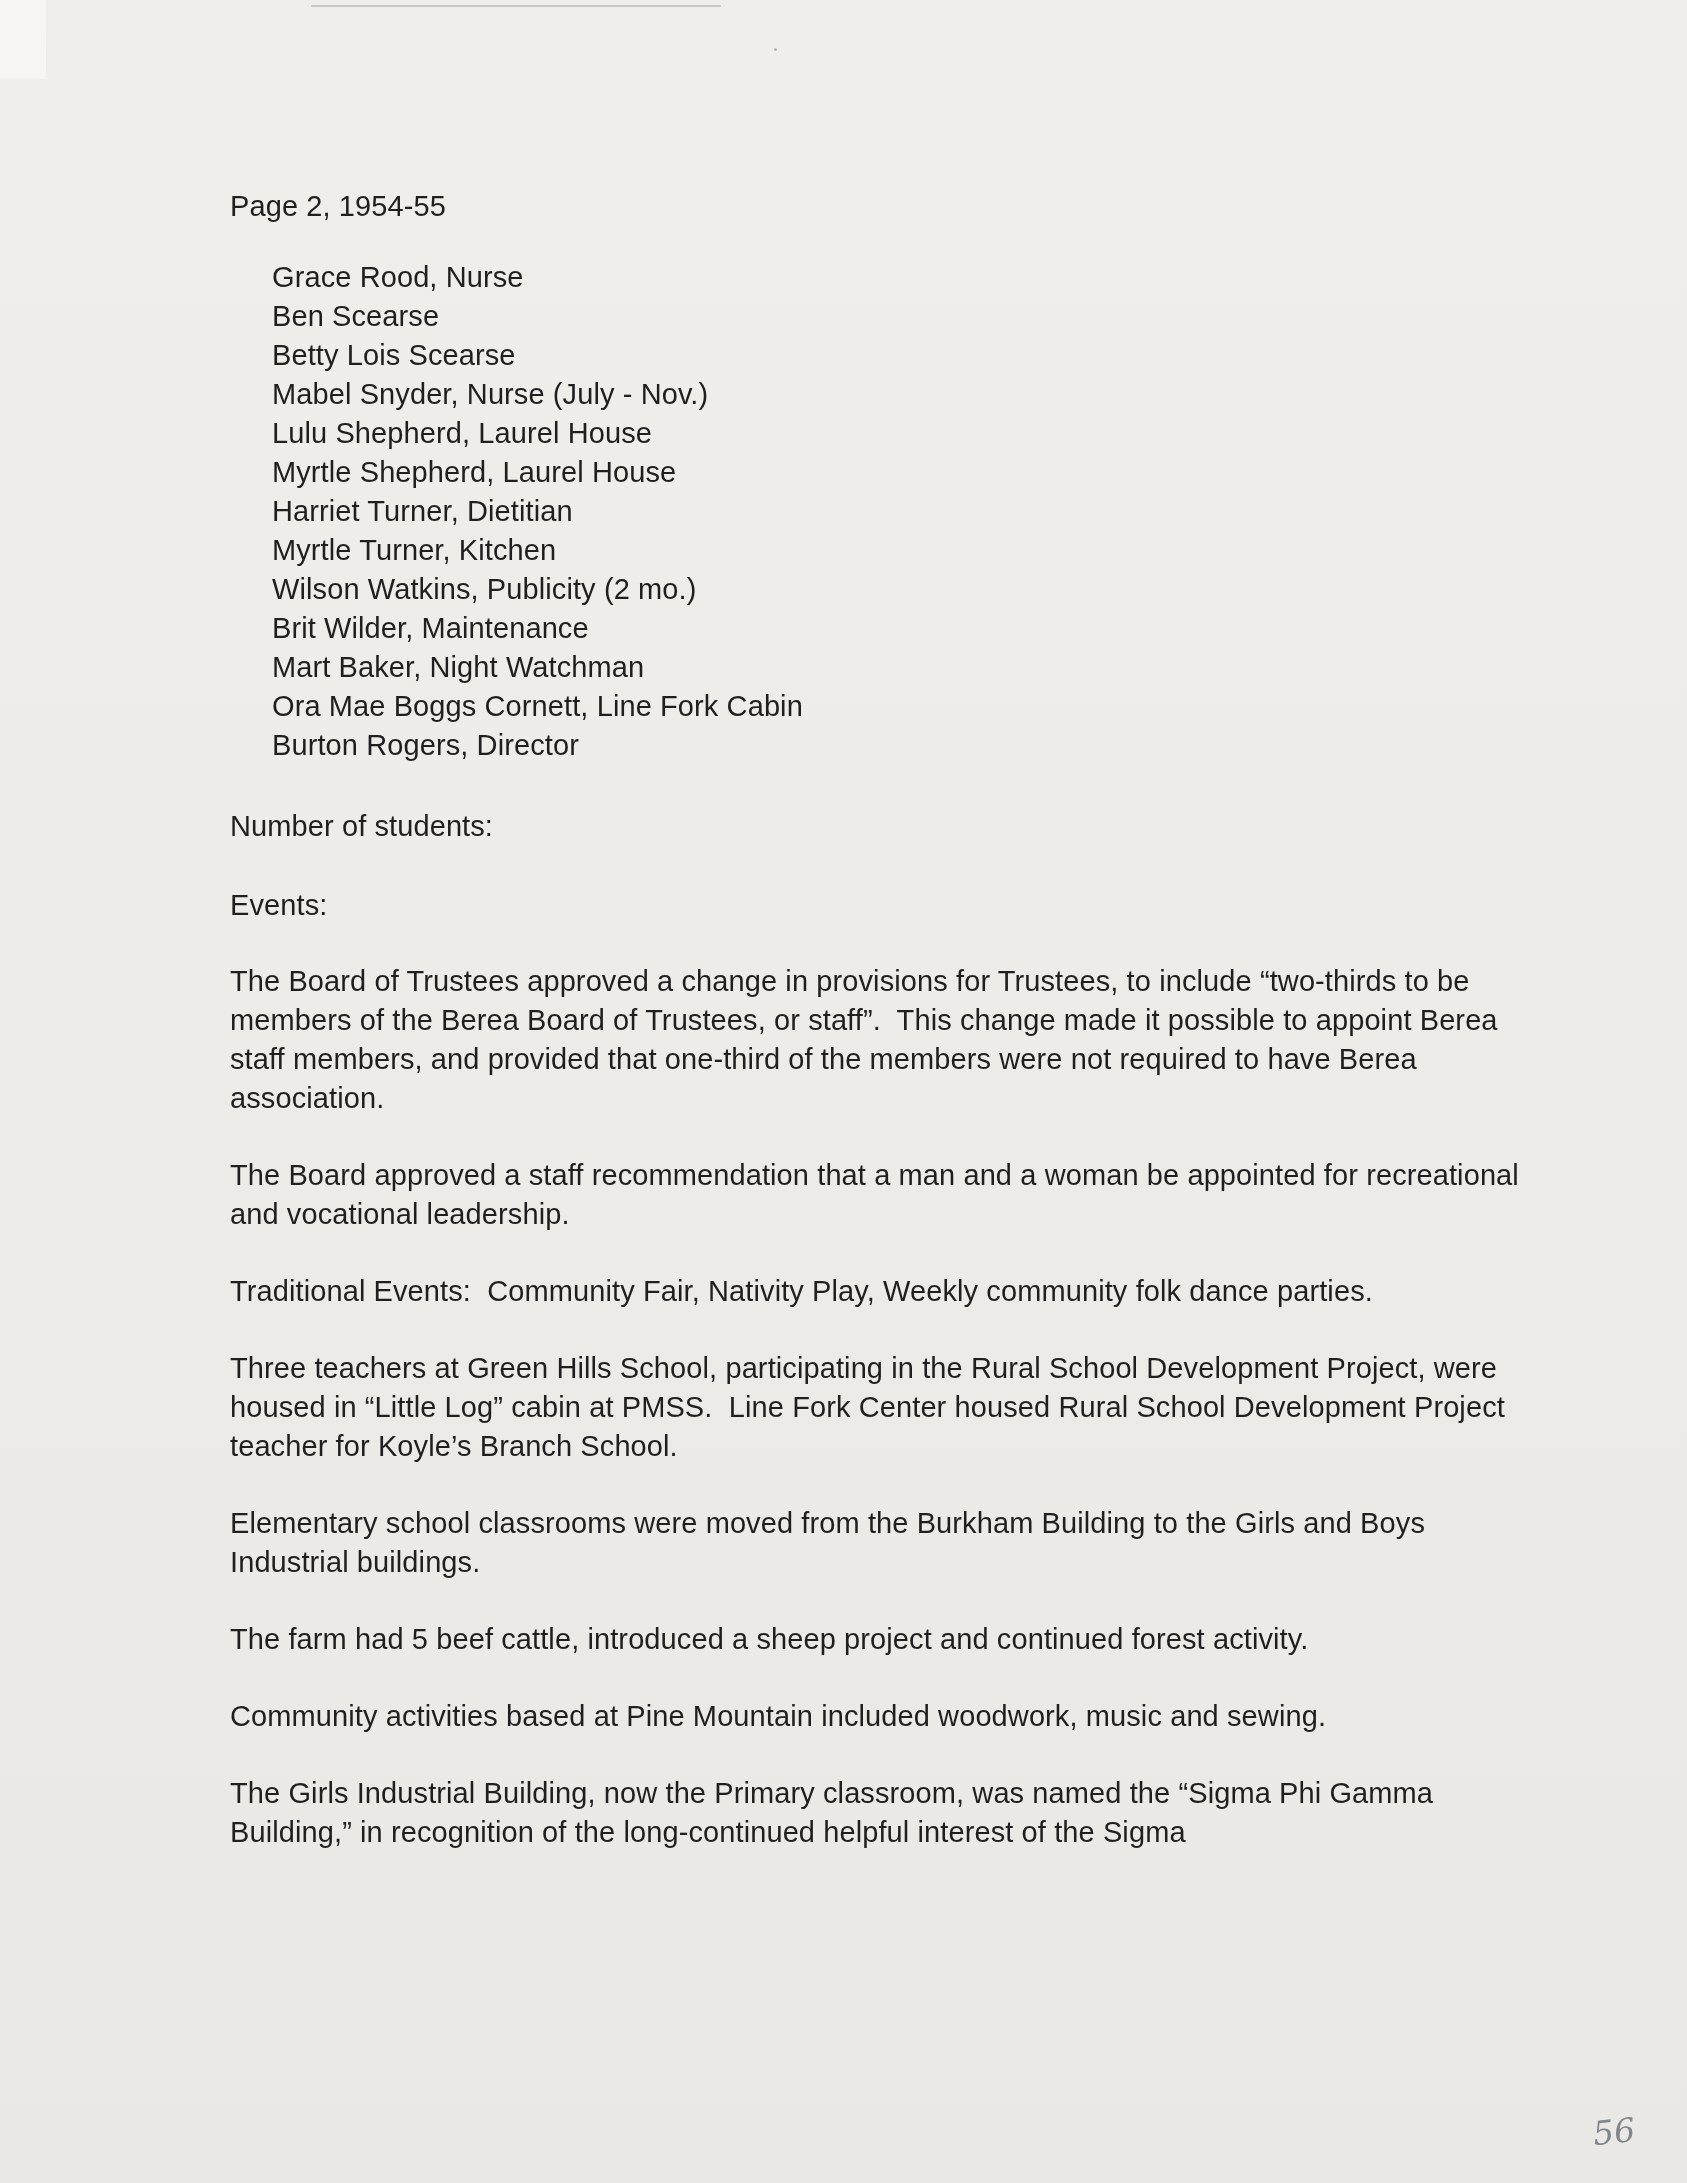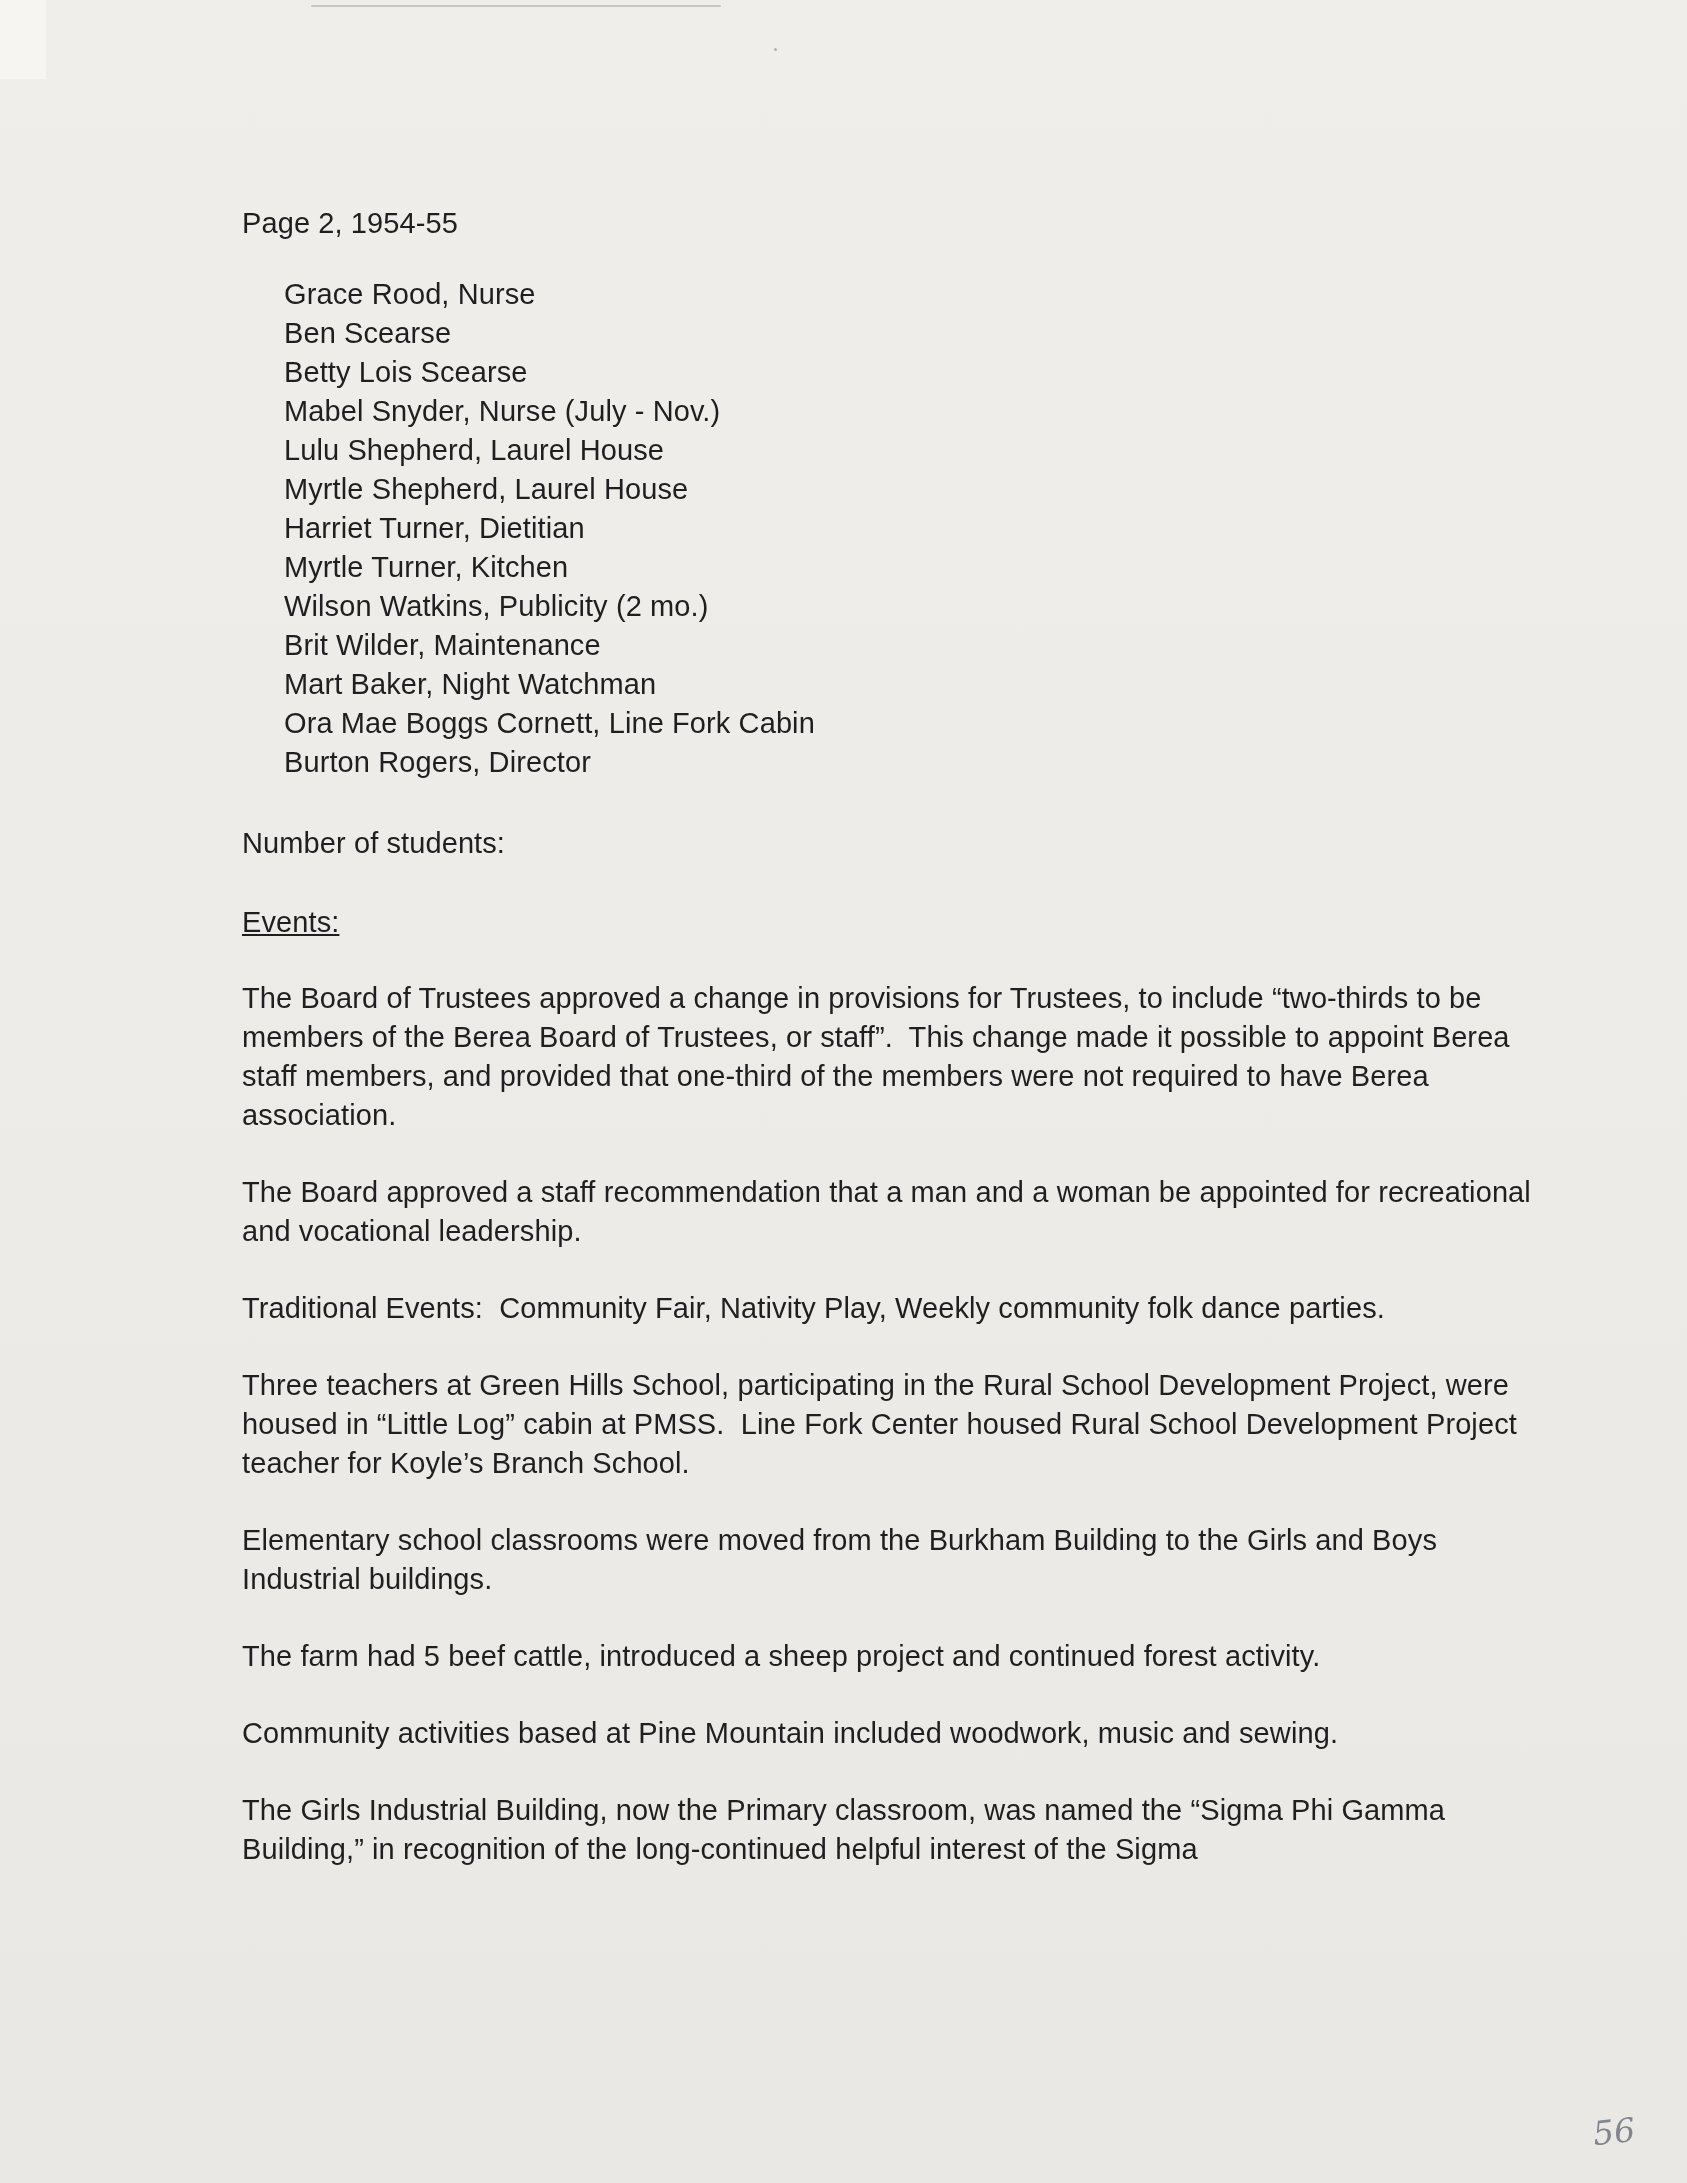--- a/index.html
+++ b/index.html
@@ -47,23 +47,22 @@
     left: 0;
     width: 46px;
     height: 79px;
     background: #f6f5f2;
     opacity: 0.9;
   }
 
   .content {
     position: absolute;
     top: 187px;
-    left: 242px;
+    left: 230px;
     width: 1317px;
-    margin-top: 17px;
   }
 
   .doc-text {
     font-size: 29px;
     line-height: 39px;
     letter-spacing: 0.1px;
     color: #1f1f1f;
     white-space: pre-wrap;
   }
 
@@ -76,21 +75,21 @@
     margin: 0 0 42px 0;
     padding: 0 0 0 42px;
   }
   .staff-list li {
     font-size: 29px;
     line-height: 39px;
     letter-spacing: 0.1px;
   }
 
   .section-label-1 { margin: 0 0 40px 0; }
-  .section-label-2 { margin: 0 0 37px 0; text-decoration: underline; }
+  .section-label-2 { margin: 0 0 37px 0; }
 
   .para {
     margin: 0 0 38px 0;
     max-width: 1297px;
   }
 
   .page-number {
     position: absolute;
     right: 52px;
     bottom: 32px;

